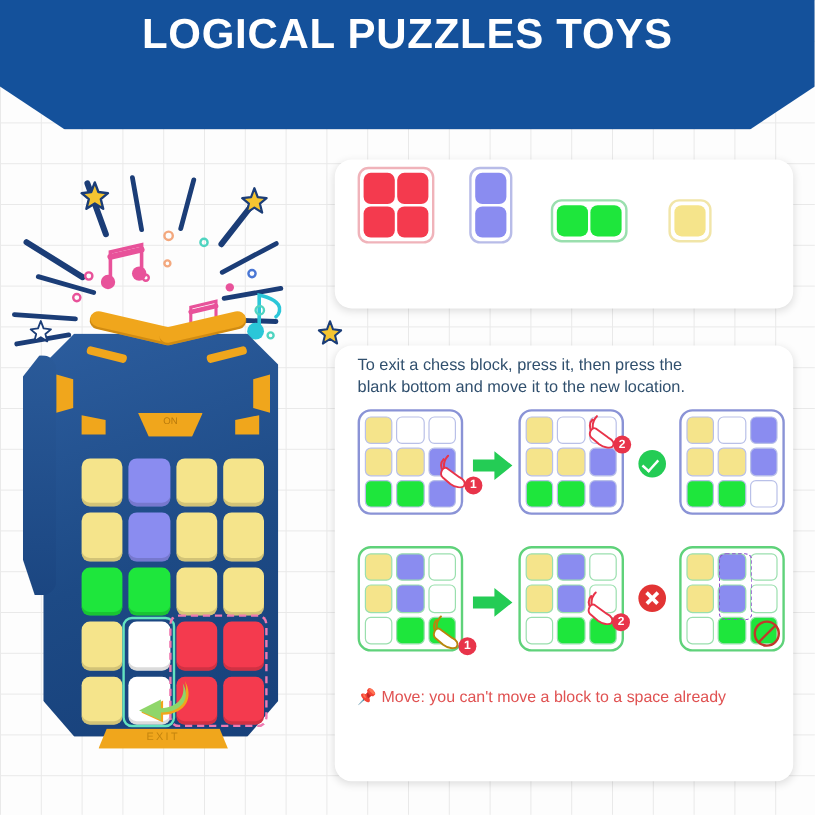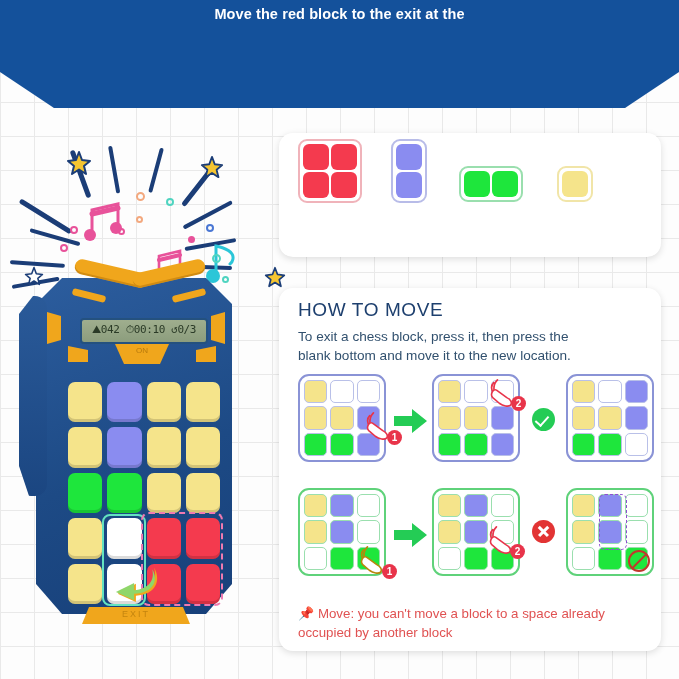--- a/index.html
+++ b/index.html
@@ -147,21 +147,21 @@
   .sel-cyan{position:absolute;border:2px solid #63e3c0;border-radius:8px;box-sizing:border-box;}
   .sel-pink{position:absolute;border:2px dashed #ef7ab0;border-radius:8px;box-sizing:border-box;}
   .exit-arrow{position:absolute;width:54px;height:40px;}
 </style>
 </head>
 <body>
 
 <div class="root">
 
   <div class="banner">
-    <p class="banner-sub">Move the red block to the exit at the</p>
+    <h1 class="banner-title">LOGICAL PUZZLES TOYS</h1>
   </div>
 
   <div class="deco" style="left:0;top:140px;width:275px;height:150px;">
     <div class="ray" style="left:20px;top:58px;width:60px;height:5px;transform:rotate(32deg);"></div>
     <div class="ray" style="left:30px;top:88px;width:52px;height:4px;transform:rotate(16deg);"></div>
     <div class="ray" style="left:10px;top:120px;width:55px;height:4px;transform:rotate(4deg);"></div>
     <div class="ray" style="left:12px;top:145px;width:48px;height:4px;transform:rotate(-10deg);"></div>
     <div class="ray" style="left:72px;top:8px;width:50px;height:5px;transform:rotate(70deg);"></div>
     <div class="ray" style="left:110px;top:4px;width:48px;height:4px;transform:rotate(80deg);"></div>
     <div class="ray" style="left:162px;top:6px;width:46px;height:4px;transform:rotate(105deg);"></div>
@@ -226,21 +226,20 @@
     <svg class="deco" style="left:191px;top:46px;" width="22" height="40" viewBox="0 0 22 40">
       <path d="M18 4 L4 8 L4 32 L18 36 Z" fill="#f0a61c"></path>
     </svg>
     <svg class="deco" style="left:50px;top:82px;" width="26" height="22" viewBox="0 0 26 22">
       <path d="M2 2 L22 6 L22 18 L2 18 Z" fill="#f0a61c"></path>
     </svg>
     <svg class="deco" style="left:176px;top:82px;" width="26" height="22" viewBox="0 0 26 22">
       <path d="M24 2 L4 6 L4 18 L24 18 Z" fill="#f0a61c"></path>
     </svg>
 
-    <div class="lcd">⛰042 ⏱00:10 ↺0/3</div>
     <div class="dev-btn">ON</div>
 
     <div class="dev-grid" id="device-grid">
         <div style="background: rgb(245, 228, 139);"></div>
         <div style="background: rgb(138, 140, 240);"></div>
         <div style="background: rgb(245, 228, 139);"></div>
         <div style="background: rgb(245, 228, 139);"></div>
         <div style="background: rgb(245, 228, 139);"></div>
         <div style="background: rgb(138, 140, 240);"></div>
         <div style="background: rgb(245, 228, 139);"></div>
@@ -291,21 +290,20 @@
       </div>
 
       <div class="tblock" style="left:278px;top:29px;width:36px;height:36px;border:2px solid #f1e5a8;background:#fff;">
         <div class="cell" style="left:3px;top:3px;width:26px;height:26px;background:#f5e48b;"></div>
       </div>
 
     </div>
   </div>
 
   <div class="panel" id="panel-move">
-    <h2 class="panel-title">HOW TO MOVE</h2>
     <div class="panel-body">
       <div>To exit a chess block, press it, then press the</div>
       <div>blank bottom and move it to the new location.</div>
     </div>
 
     <div class="grid-row" id="row-valid" style="margin-top:9px;">
       <div class="mini" style="left:19px;top:0;">
         <div class="g">
             <div style="background: rgb(245, 228, 139);"></div>
             <div style="background: rgb(255, 255, 255);"></div>
@@ -418,17 +416,16 @@
       <svg class="hand" style="left:207px;top:36px;" width="34" height="32" viewBox="0 0 34 32">
         <path d="M6 6 C3 9 3 14 6 17 M10 3 C5 8 5 16 10 21" fill="none" stroke="#e8344a" stroke-width="1.8" stroke-linecap="round"></path>
         <path d="M9 14 L20 22 C24 24 26 27 24 30 C22 32 16 31 12 28 L5 22 C2 19 5 12 9 14 Z" fill="#ffffff" stroke="#e8344a" stroke-width="1.7" stroke-linejoin="round"></path>
       </svg>
       <div class="badge" style="left:231px;top:56px;">2</div>
     </div>
 
     <div class="note" style="margin-top:10px;">
       <span class="pin">📌</span>
       <span>Move: you can't move a block to a space already</span><br>
-      <span>occupied by another block</span>
     </div>
   </div>
 
 </div>
 
 </body></html>

